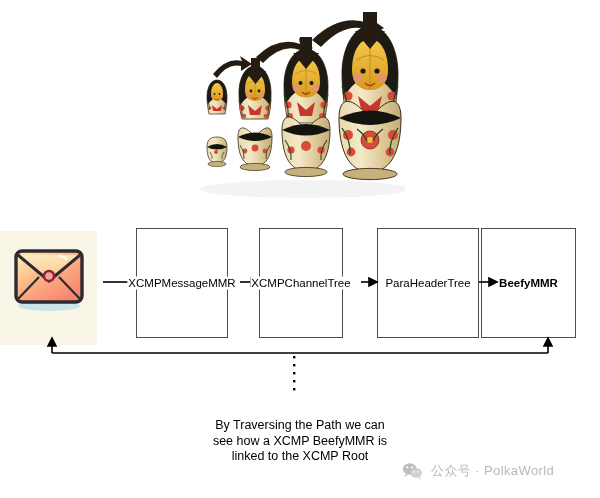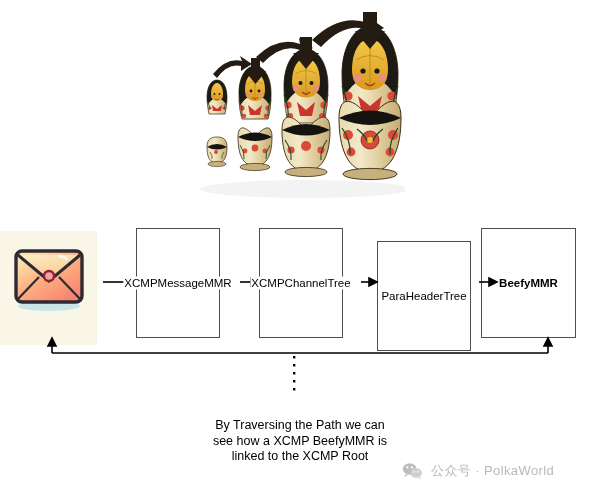--- a/index.html
+++ b/index.html
@@ -64,23 +64,23 @@
     top: 50%;
     transform: translate(-50%, -50%);
     white-space: nowrap;
     font-size: 11.5px;
     line-height: 13px;
     color: #000000;
     background: #ffffff;
     padding: 0 1px;
     z-index: 4;
   }
-  .box-1 { left: 136px; width: 84px; }
+  .box-1 { left: 136px; width: 92px; }
   .box-2 { left: 259px; width: 84px; }
-  .box-3 { left: 377px; width: 94px; margin-top: 13px; }
+  .box-3 { left: 377px; width: 102px; }
   .box-4 { left: 481px; width: 95px; font-weight: bold; }
 
   
   #flow-caption {
     position: absolute;
     left: 0;
     top: 418px;
     width: 600px;
     text-align: center;
     font-size: 12.5px;

